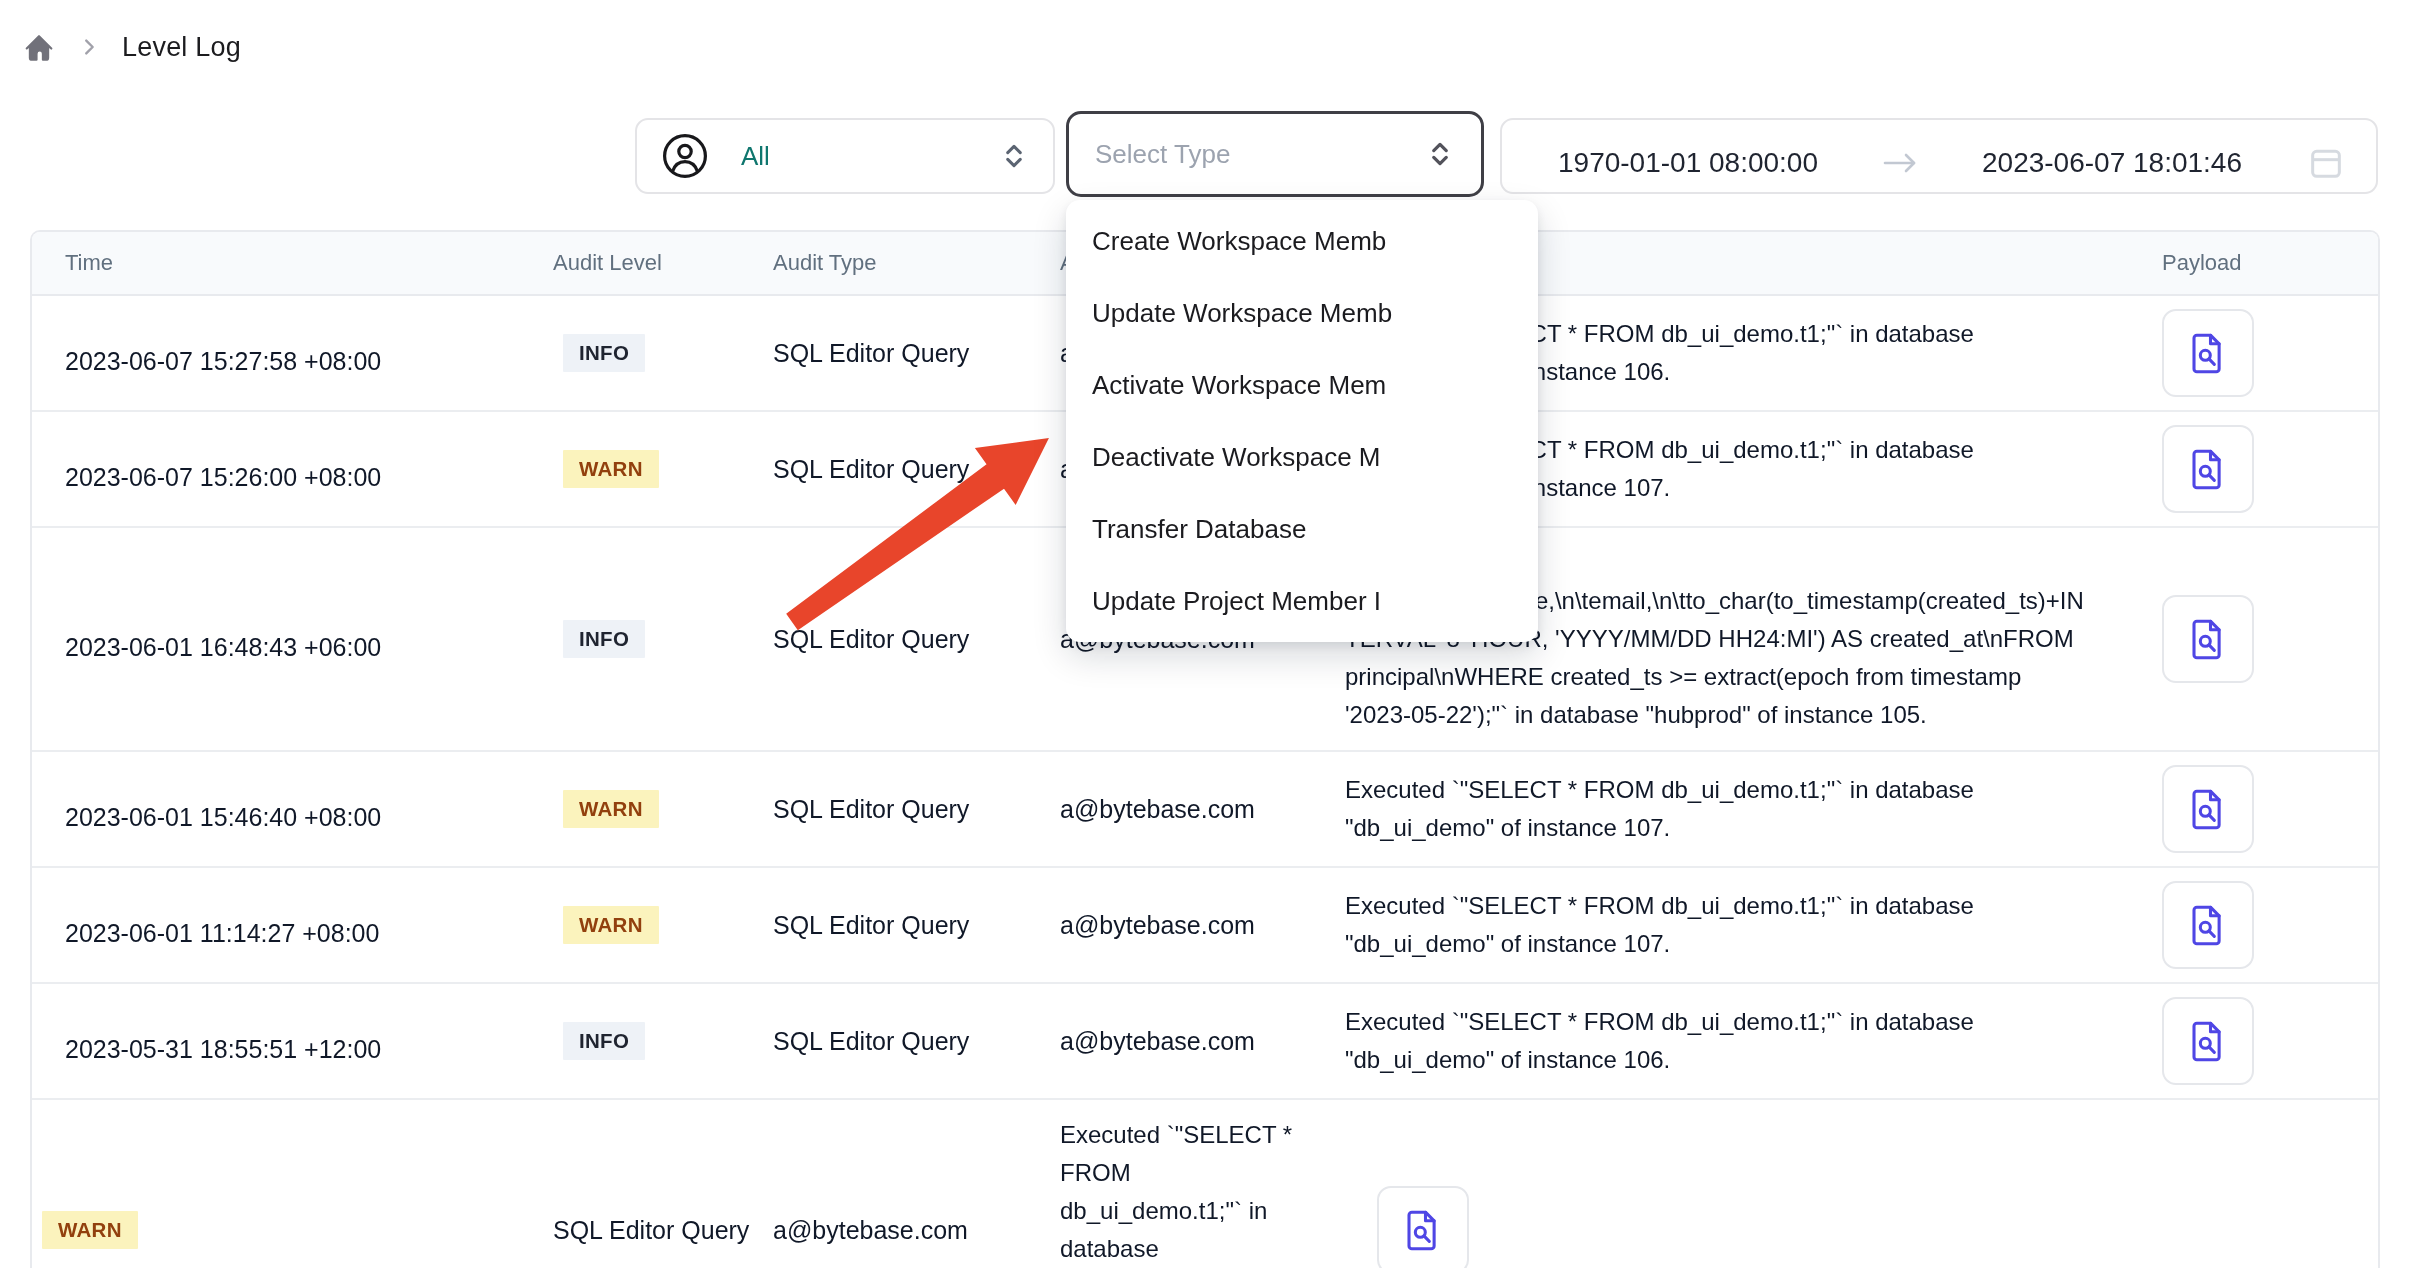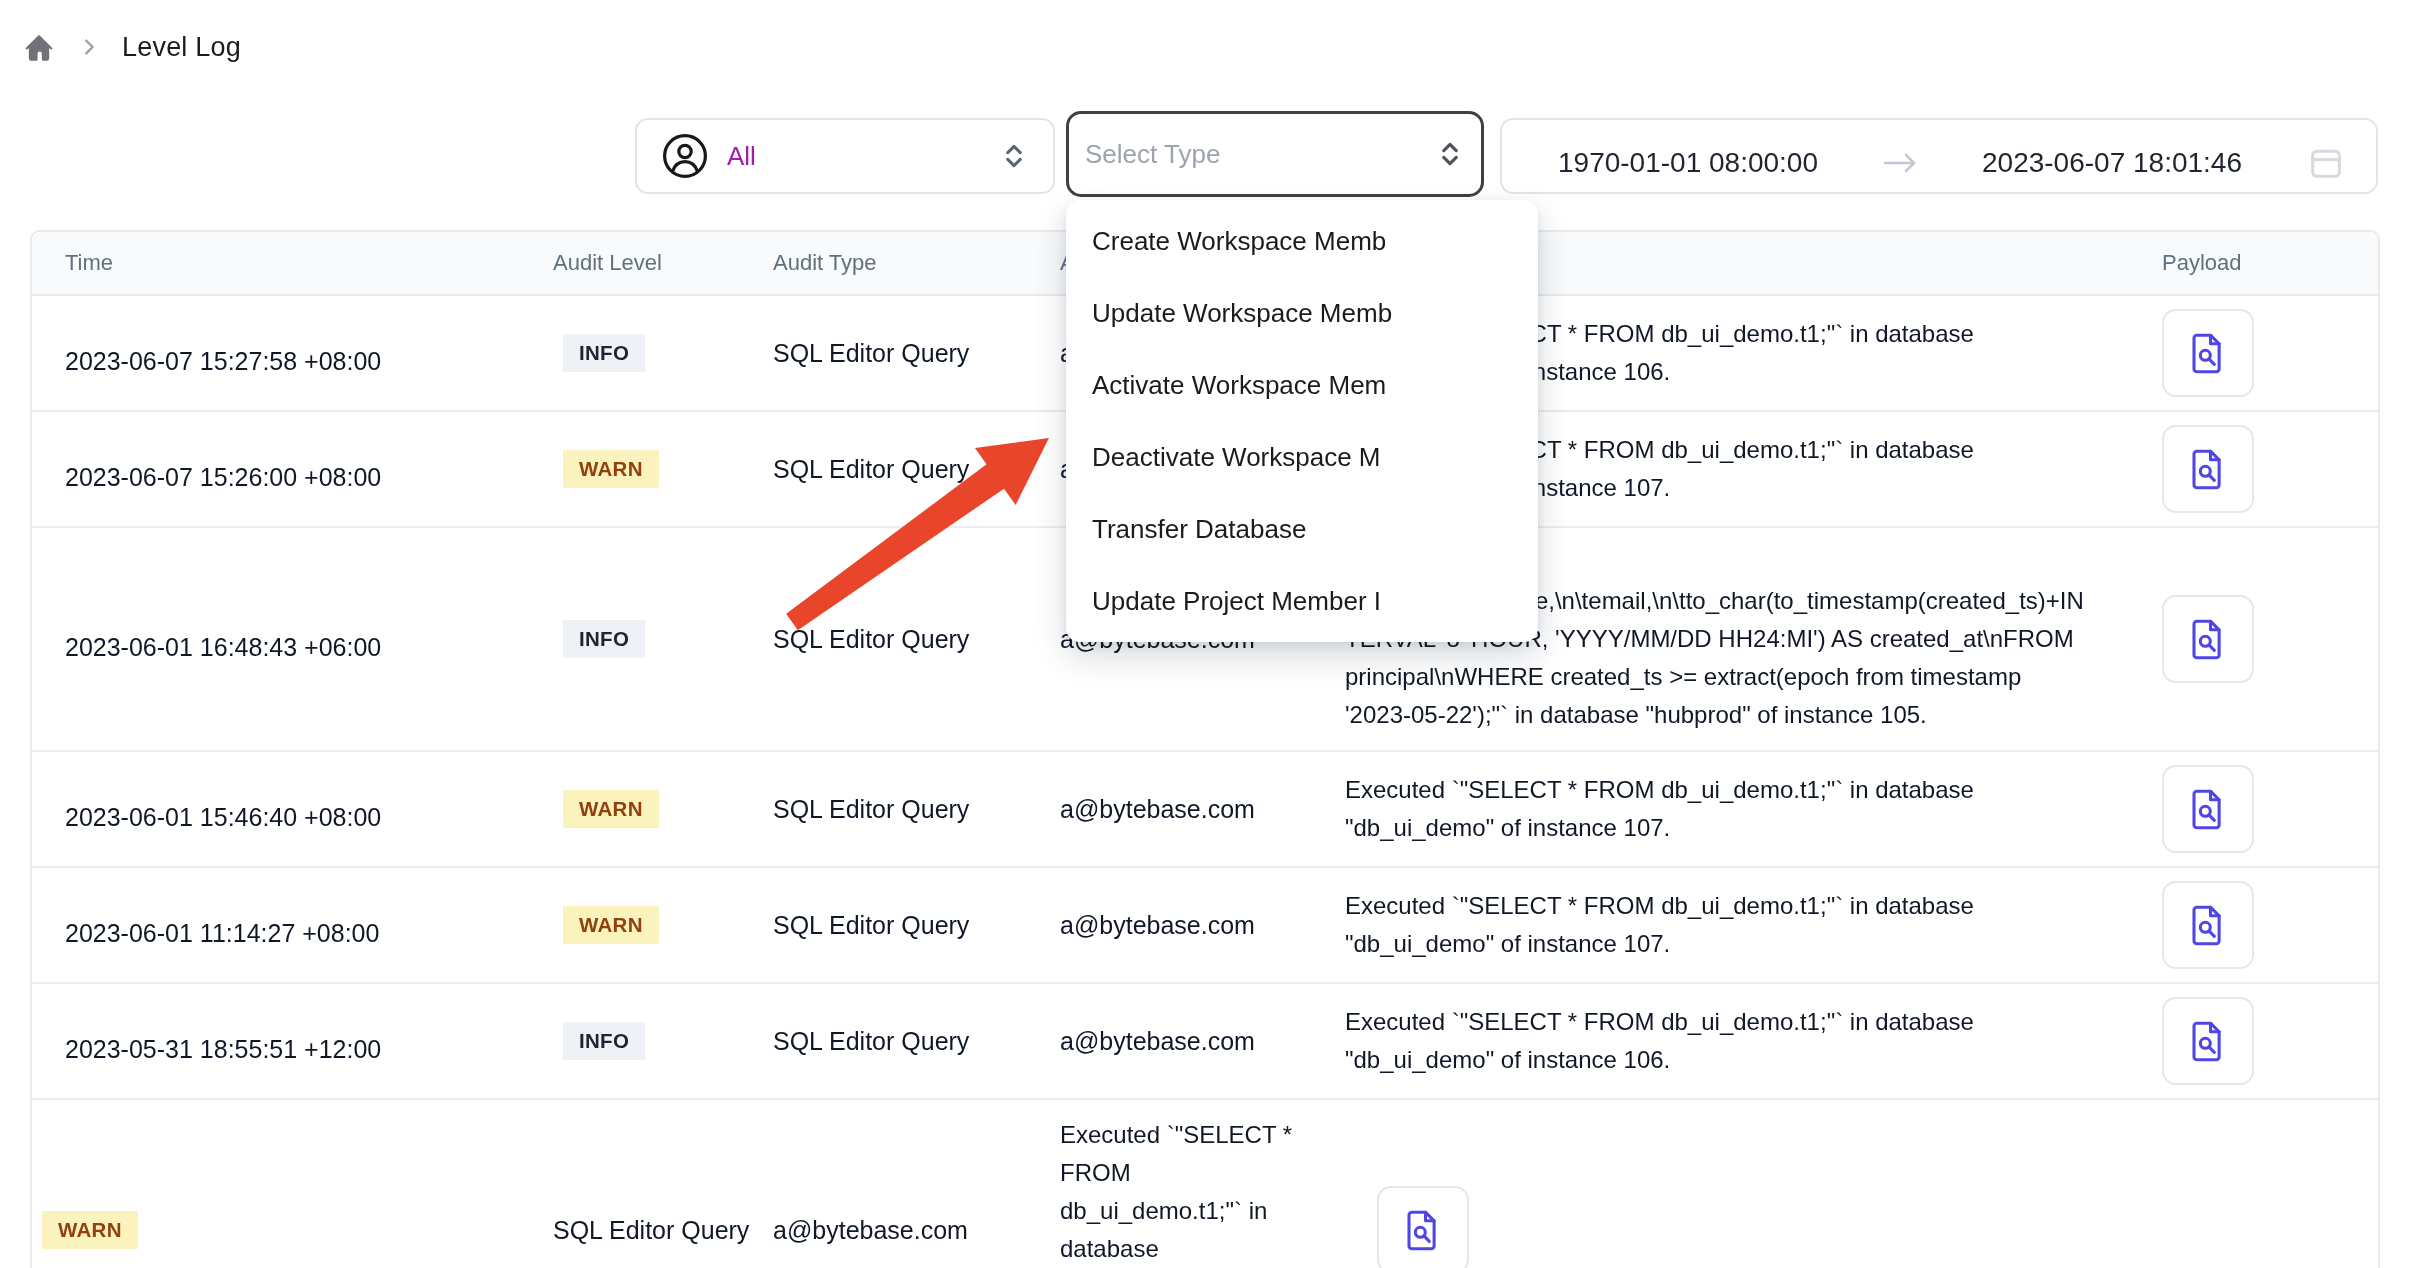--- a/index.html
+++ b/index.html
@@ -11,23 +11,23 @@
   }
   svg{display:block;}
 
   
   .breadcrumb{position:absolute;left:22px;top:26px;height:42px;display:flex;align-items:center;gap:22px;}
   .crumb-title{font-size:27px;font-weight:500;color:#1c1c1f;letter-spacing:.2px;}
 
   
   .control{position:absolute;box-sizing:border-box;background:#fff;display:flex;align-items:center;}
   .all-select{left:635px;top:118px;width:420px;height:76px;border:2px solid #e4e4e7;border-radius:13px;padding:0 24px;}
-  .all-select .val{font-size:26px;color:#a21caf;margin-left:18px;}
+  .all-select .val{font-size:26px;color:#0f766e;margin-left:32px;}
   .spacer{flex:1;}
-  .type-select{left:1066px;top:111px;width:418px;height:86px;border:3px solid var(--focus-border,#3f3f46);border-radius:15px;padding:0 16px;}
+  .type-select{left:1066px;top:111px;width:418px;height:86px;border:3px solid var(--focus-border,#3f3f46);border-radius:15px;padding:0 26px;}
   .type-select .ph{font-size:26px;color:#9ca3af;}
   .date-range{left:1500px;top:118px;width:878px;height:76px;border:2px solid #e4e4e7;border-radius:13px;padding:13px 30px 0 56px;justify-content:space-between;font-size:28px;color:#1f2430;}
 
   
   .menu{
     position:absolute;left:1066px;top:200px;width:472px;height:442px;z-index:40;
     background:#fff;border-radius:14px;padding:5px 0;box-sizing:border-box;overflow:hidden;
     box-shadow:0 14px 34px rgba(15,23,42,.16),0 4px 10px rgba(15,23,42,.08);
   }
   .menu-item{height:72px;line-height:72px;padding:0 8px 0 26px;font-size:26px;color:#1b1b1f;white-space:nowrap;overflow:hidden;}

